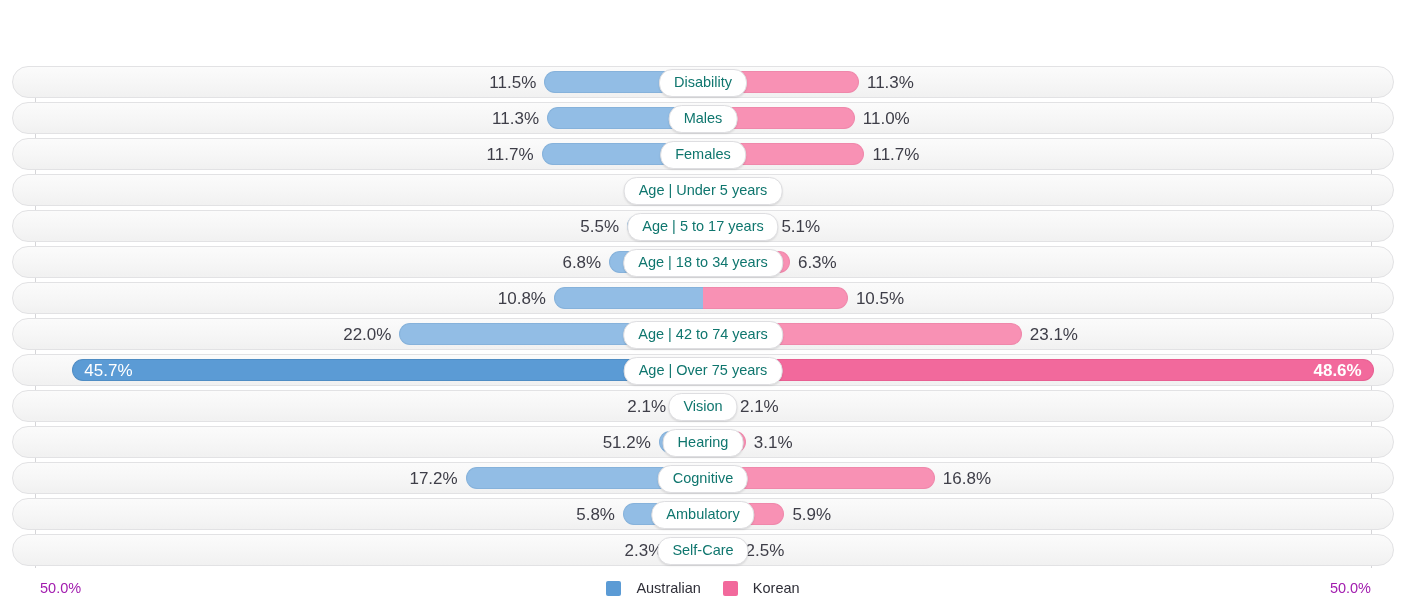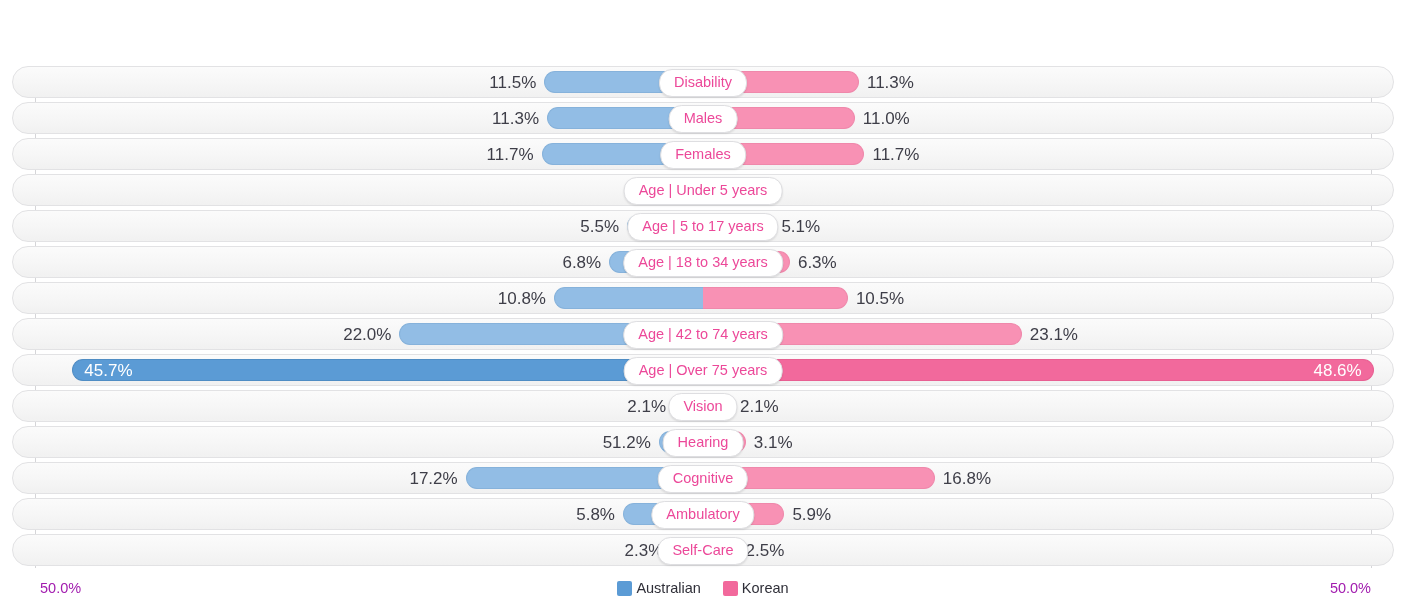--- a/index.html
+++ b/index.html
@@ -143,21 +143,21 @@
     left: 50%;
     transform: translateX(-50%);
     height: 26px;
     line-height: 25px;
     padding: 0 14px;
     border-radius: 13px;
     background: #ffffff;
     border: 1px solid #dedee1;
     box-shadow: 0 1px 2px rgba(0,0,0,0.10);
     font-size: 14.5px;
-    color: #ec4899;
+    color: #0f766e;
     white-space: nowrap;
     z-index: 4;
   }
 
   
   .footer {
     position: absolute;
     left: 0;
     top: 574px;
     width: 1406px;
@@ -179,21 +179,21 @@
     right: 0;
     top: 6px;
     display: flex;
     justify-content: center;
     align-items: center;
     gap: 22px;
   }
   .legend-item {
     display: flex;
     align-items: center;
-    gap: 4px;
+    gap: 15px;
     font-size: 14.5px;
     color: #2f2f38;
   }
   .swatch {
     width: 15px;
     height: 15px;
     border-radius: 2px;
     display: inline-block;
   }
 </style>
@@ -276,21 +276,21 @@
             <div class="val left" style="right: 72%; padding-right: 8px;">22.0%</div>
             <div class="val right" style="left: 73.1%; padding-left: 8px;">23.1%</div>
             <div class="pill">Age | 42 to 74 years</div>
           </div>
         </div>
         <div class="row">
           <div class="row-inner">
             <div class="bar left max" style="width: 45.7%;"></div>
             <div class="bar right max" style="width: 48.6%;"></div>
             <div class="val left inside" style="left: 4.3%; width: 45.7%; text-align: left; padding-left: 12px; box-sizing: border-box;">45.7%</div>
-            <div class="val right inside" style="left: 50%; width: 48.6%; text-align: right; padding-right: 12px; box-sizing: border-box;">48.6%</div>
+            <div class="val right inside" style="left: 50%; width: 48.6%; text-align: right; padding-right: 12px; box-sizing: border-box; font-weight: bold;">48.6%</div>
             <div class="pill">Age | Over 75 years</div>
           </div>
         </div>
         <div class="row">
           <div class="row-inner">
             <div class="bar left" style="width: 2.1%;"></div>
             <div class="bar right" style="width: 2.1%;"></div>
             <div class="val left" style="right: 52.1%; padding-right: 8px;">2.1%</div>
             <div class="val right" style="left: 52.1%; padding-left: 8px;">2.1%</div>
             <div class="pill">Vision</div>

